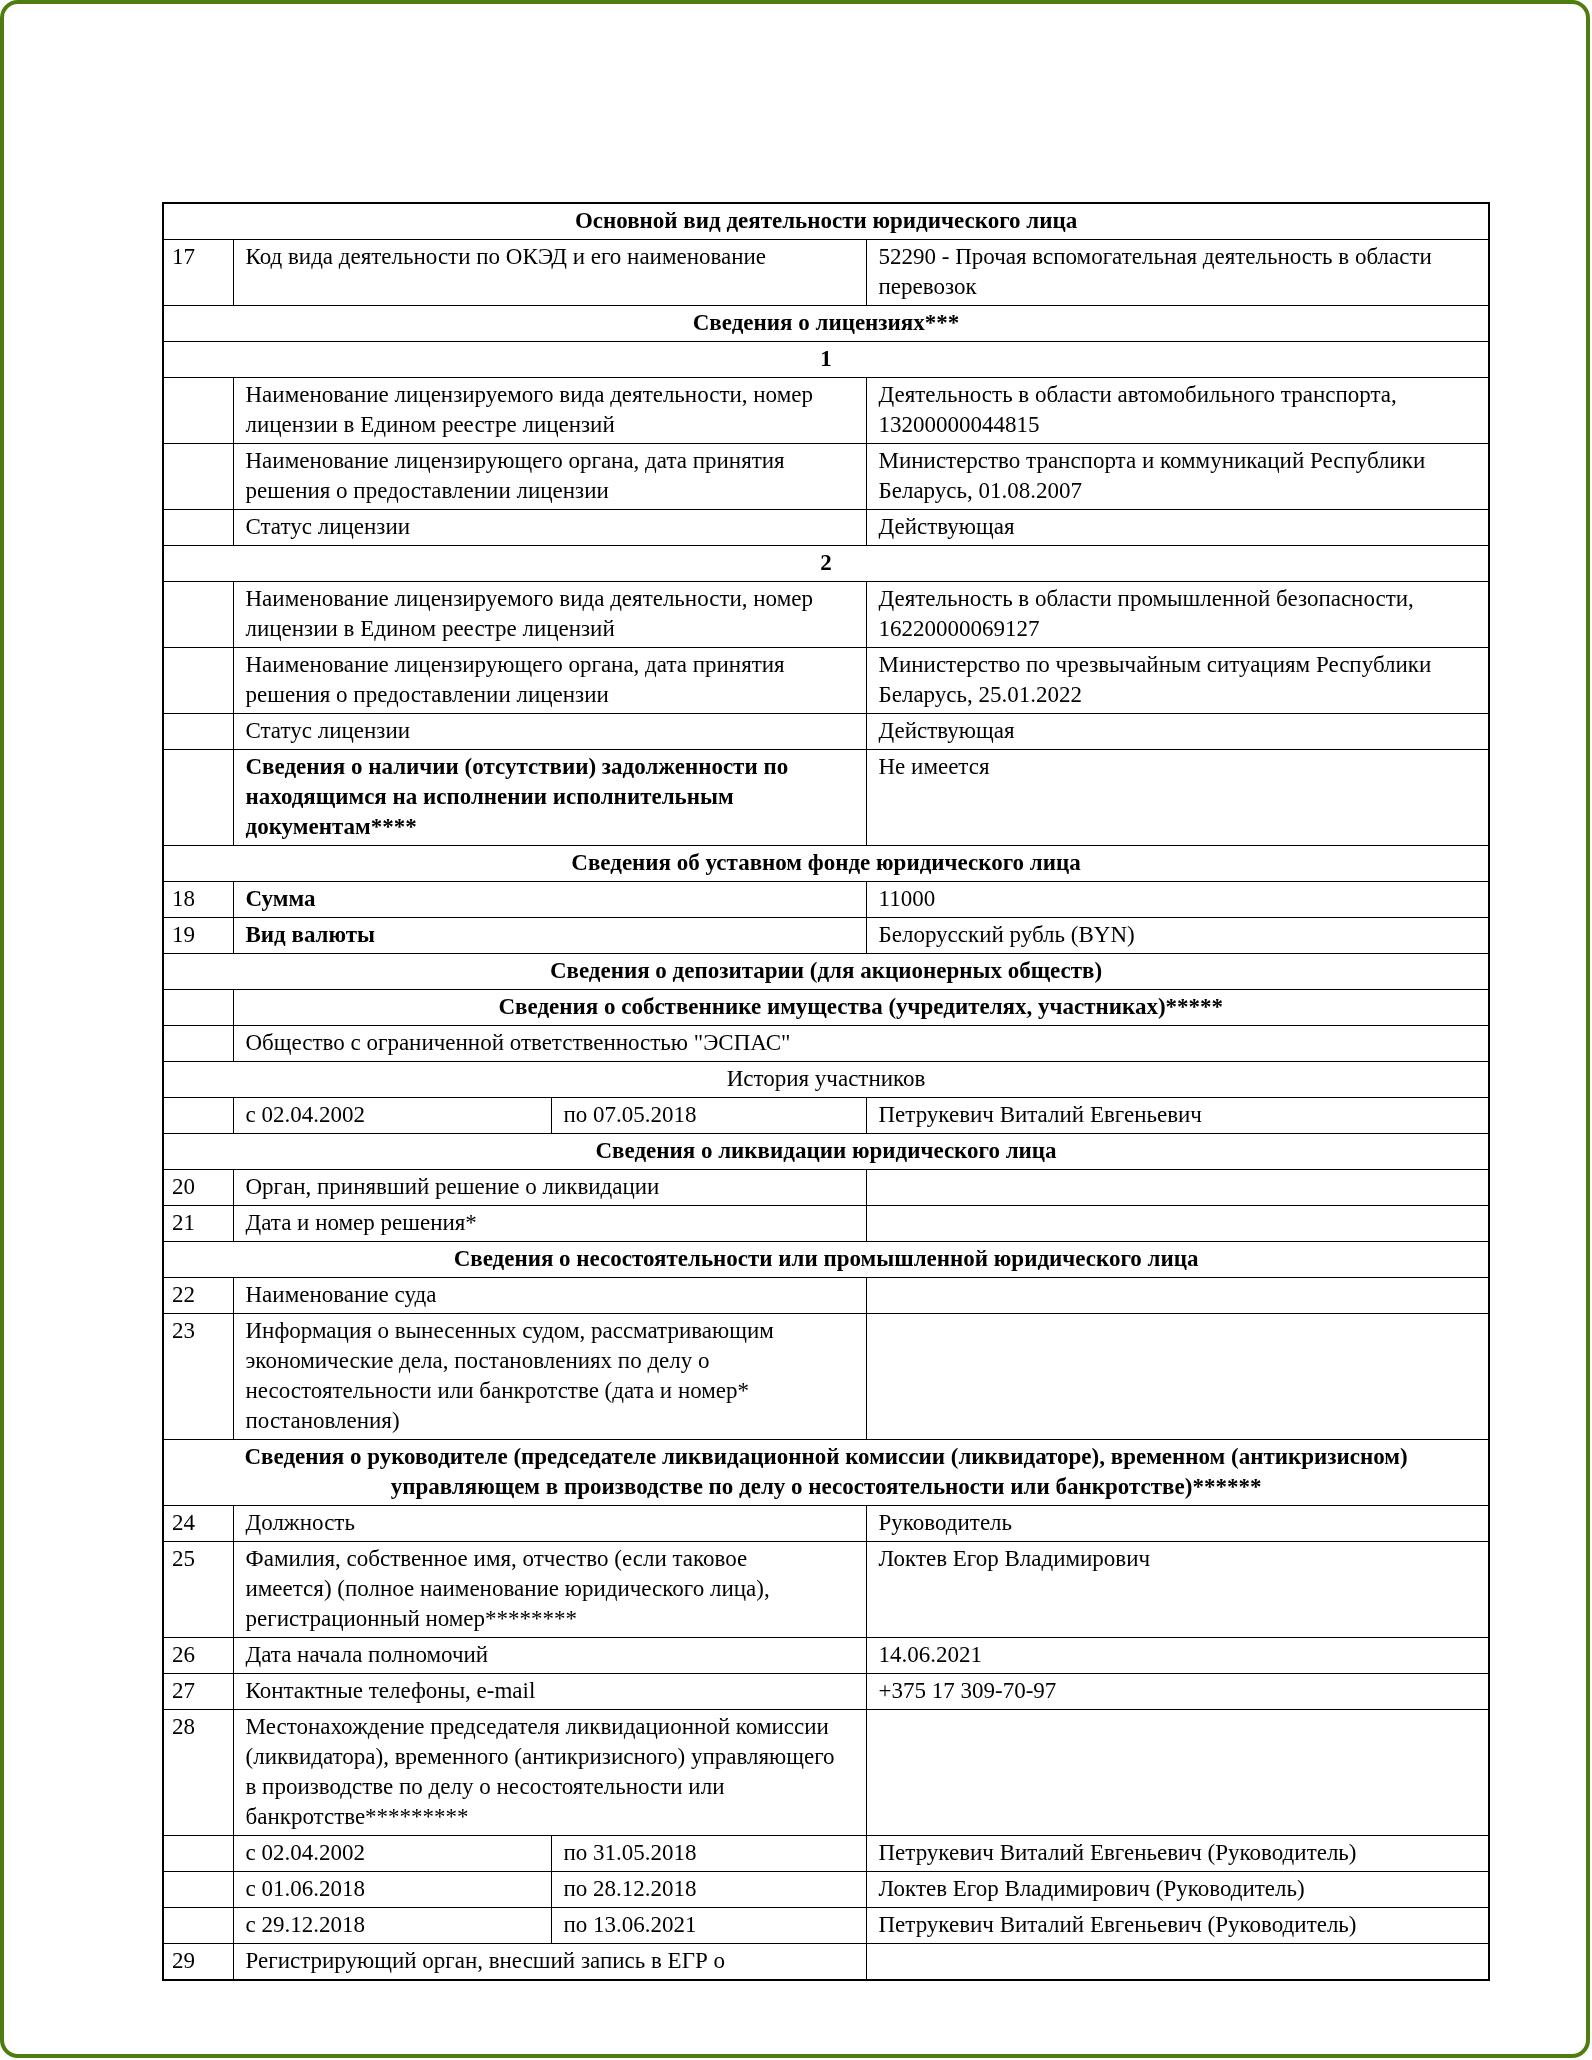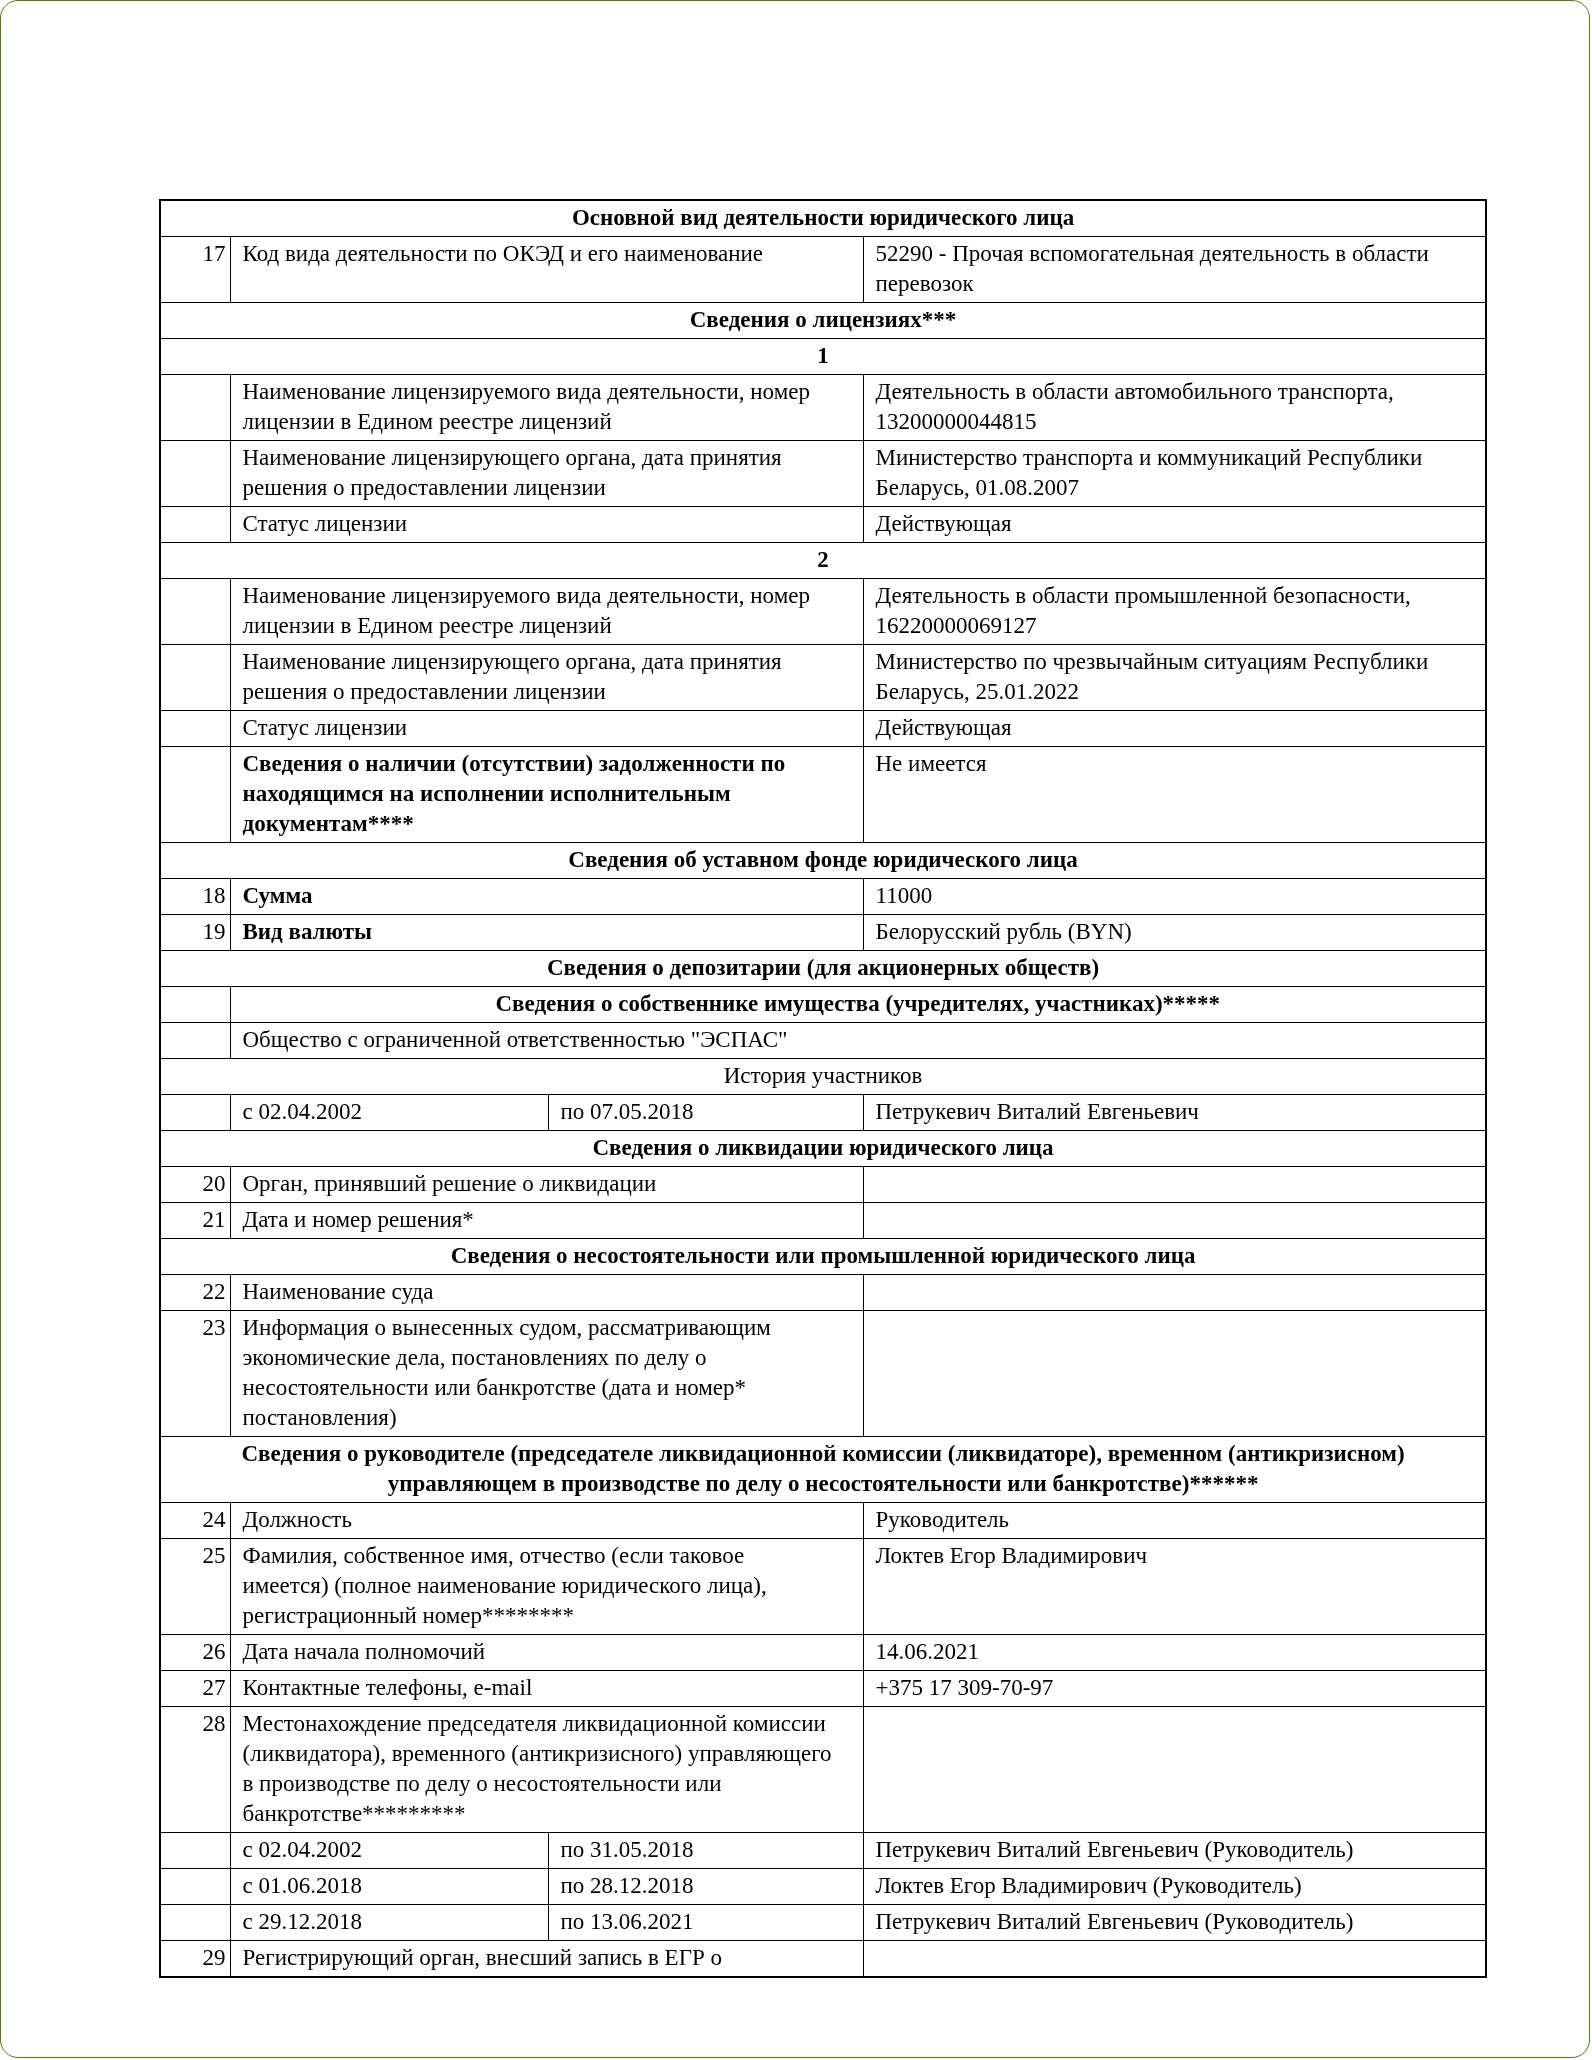--- a/index.html
+++ b/index.html
@@ -5,42 +5,42 @@
   html, body {
     margin: 0; padding: 0;
     width: 1592px; height: 2060px;
     background: #ffffff;
     font-family: "Liberation Serif", "DejaVu Serif", serif;
     color: #000000;
   }
   .page-frame {
     position: absolute; left: 0; top: 0;
     width: 1590px; height: 2058px;
-    border: 1px solid #4d7c0f;
+    border: 4px solid #4d7c0f;
     border-radius: 18px;
     background: #ffffff;
     box-sizing: border-box;
   }
   table.registry {
     position: absolute;
     left: 158px; top: 198px;
     width: 1326px;
     border-collapse: collapse;
     table-layout: fixed;
     border: 2px solid #000000;
   }
   td {
     border: 1px solid #000000;
     font-size: 23px;
     line-height: 30px;
     vertical-align: top;
     padding: 2px 12px 3px 12px;
     word-wrap: break-word;
   }
-  td.c-num   { text-align: right; padding: 2px 4px 3px 16px; margin-top: 8px; }
+  td.c-num   { text-align: left; padding: 2px 4px 3px 8px; margin-top: 8px; }
   td.c-label { padding-right: 28px; }
   td.c-value { }
   td.c-section { text-align: center; }
   td.c-textrow { }
   .bold { font-weight: bold; }
 </style>
 </head>
 <body>
 
 <div class="page-frame">

